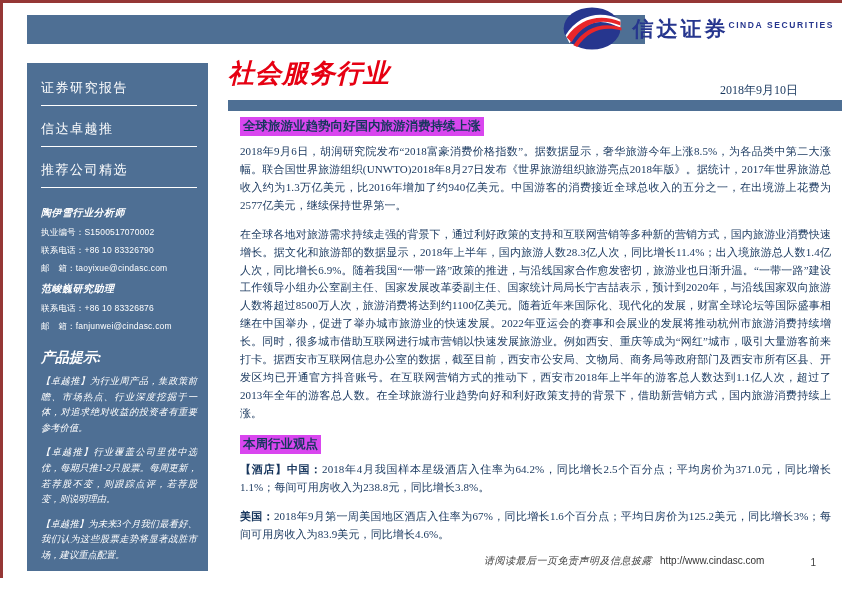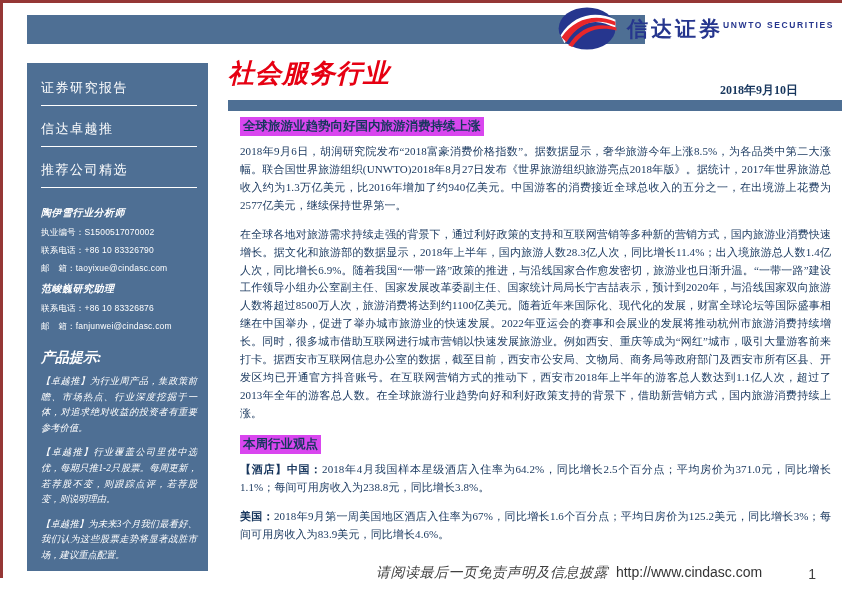--- a/index.html
+++ b/index.html
@@ -29,30 +29,30 @@
   .tips-title{font-size:14px;font-weight:bold;font-style:italic;margin:13px 0 7px;}
   .tip{font-size:9.3px;line-height:1.68;text-align:justify;margin:0 0 9px;font-style:italic;}
   .company{margin-top:auto;font-size:8.8px;line-height:1.55;font-style:italic;}
   .company-en{font-style:normal;font-family:"Liberation Sans","DejaVu Sans",sans-serif;font-size:9.3px;}
   .company-addr{font-size:9px;}
 
   
   .main-title{position:absolute;left:228px;top:56px;font-size:26px;font-weight:bold;font-style:italic;
     color:#e60012;letter-spacing:1px;text-shadow:1px 1px 0 rgba(255,255,255,.55);}
   .report-date{position:absolute;left:228px;top:82px;width:570px;text-align:right;font-size:12px;
-    font-weight:bold;color:#17365d;}
+    font-weight:normal;color:#17365d;}
   .main-bar{position:absolute;left:228px;top:100px;width:614px;height:11px;background:#4e6f94;}
   .content{position:absolute;left:240px;top:116px;width:591px;color:#17365d;}
   .h-block{display:inline-block;font-size:12.5px;font-weight:bold;background:#d946ef;padding:1px 3px;margin:0 0 7px;}
   .para{font-size:11px;line-height:1.63;text-align:justify;margin:0 0 11px;letter-spacing:.1px;}
   .lead{font-weight:bold;}
 
   
-  .footer-line{position:absolute;right:26px;bottom:13px;display:flex;align-items:flex-end;gap:46px;
-    font-size:14px;color:#3f3f3f;}
+  .footer-line{position:absolute;right:26px;bottom:27px;display:flex;align-items:flex-end;gap:46px;
+    font-size:10px;color:#3f3f3f;}
   .footer-left{display:flex;align-items:baseline;gap:8px;}
   .footer-disclaimer{font-style:italic;letter-spacing:.5px;}
   .footer-url{font-family:"Liberation Sans","DejaVu Sans",sans-serif;color:#333;text-decoration:none;}
   .footer-page{font-family:"Liberation Sans","DejaVu Sans",sans-serif;}
 </style>
 </head>
 <body>
 
 <div class="top-rule"></div>
 <div class="left-rule"></div>
@@ -61,21 +61,21 @@
 
 <div class="logo">
   <svg viewBox="0 0 64 48" aria-hidden="true">
     <ellipse cx="31" cy="24" rx="29" ry="21.5" fill="#26368e"></ellipse>
     <path d="M4 31 C 18 8, 42 6, 60 15 L 60 24 C 42 12, 22 16, 8 39 Z" fill="#ffffff"></path>
     <path d="M5 33 C 19 12, 41 9, 60 17 L 60 21 C 41 13, 23 17, 10 38 Z" fill="#e8262a"></path>
     <path d="M12 41 C 24 22, 42 17, 61 23 L 61 26 C 43 21, 27 26, 16 43 Z" fill="#e8262a"></path>
   </svg>
   <div class="logo-text">
     <span class="logo-cn">信达证券</span>
-    <span class="logo-en">UNWTO SECURITIES</span>
+    <span class="logo-en">CINDA SECURITIES</span>
   </div>
 </div>
 
 <div class="sidebar">
   <div class="side-section">证券研究报告</div>
   <div class="side-section">信达卓越推</div>
   <div class="side-section">推荐公司精选</div>
 
   <div class="analyst-name">陶伊雪行业分析师</div>
   <div class="analyst-row">

